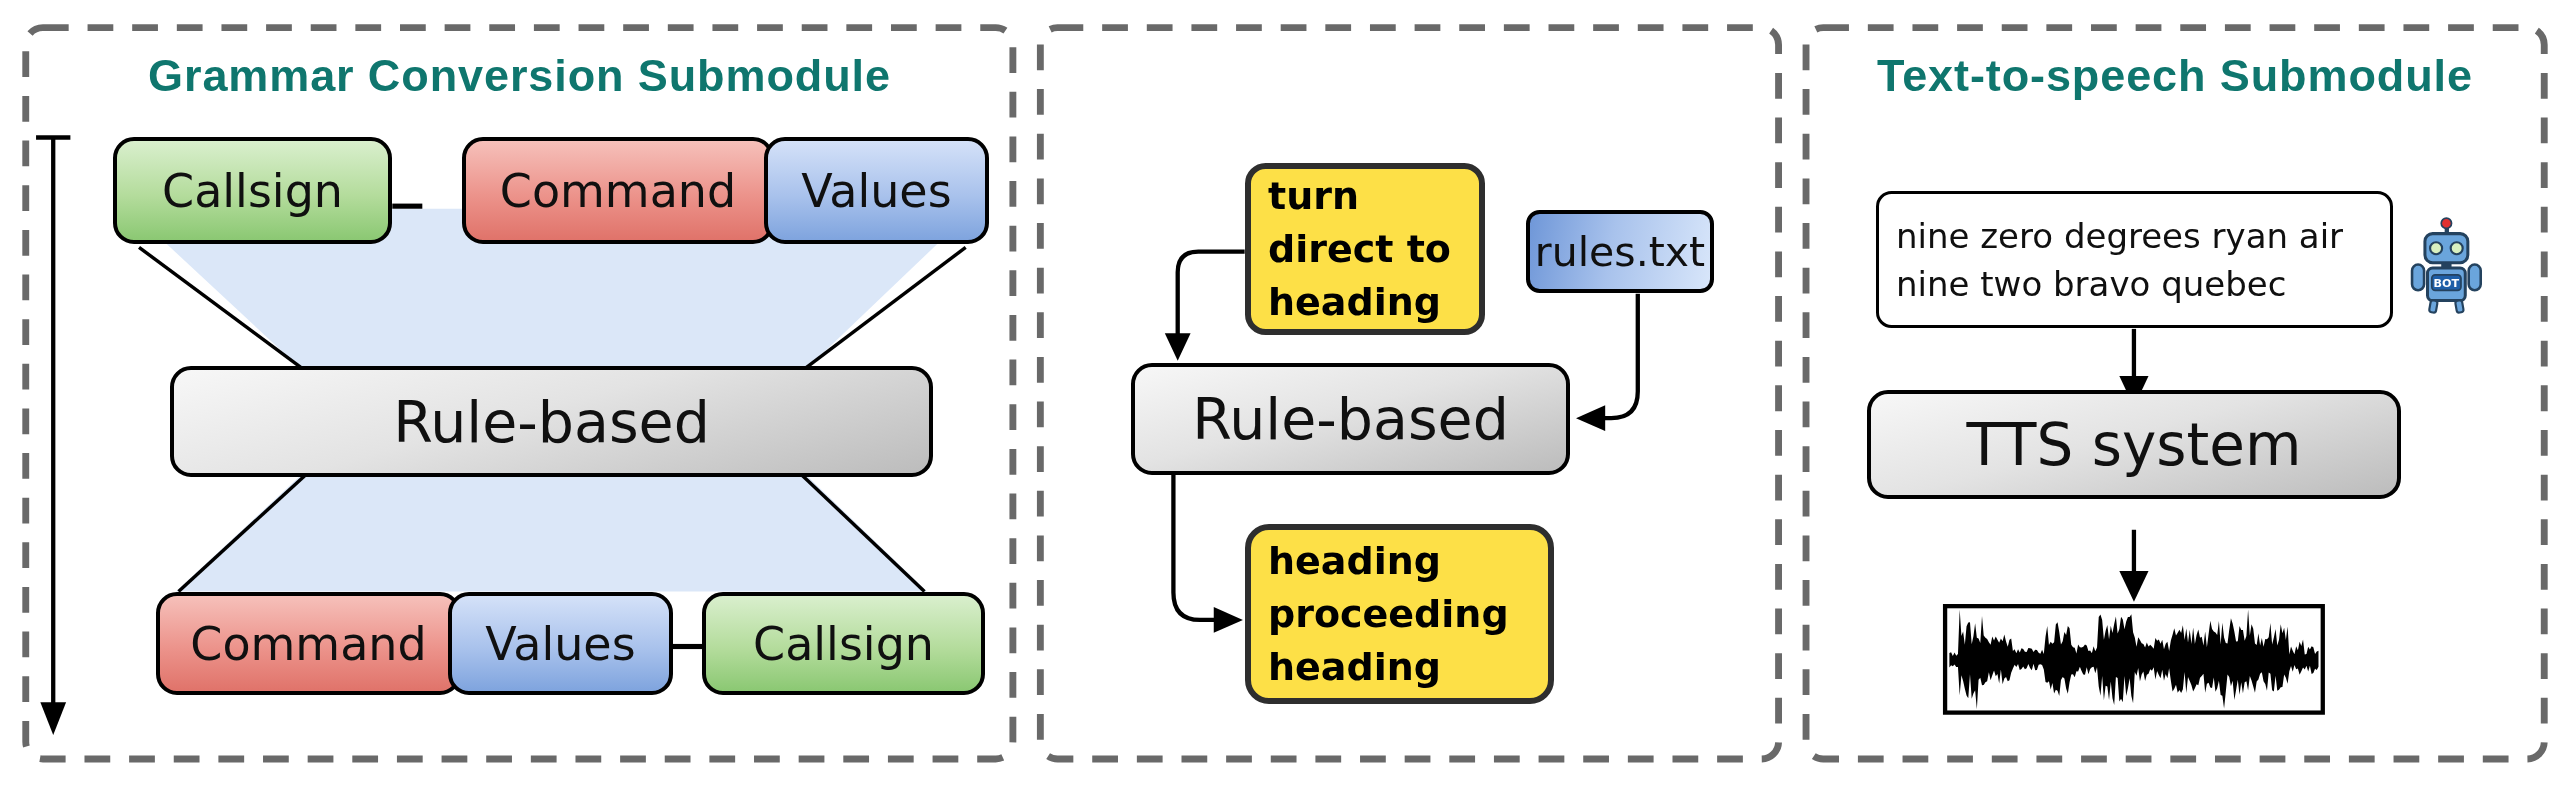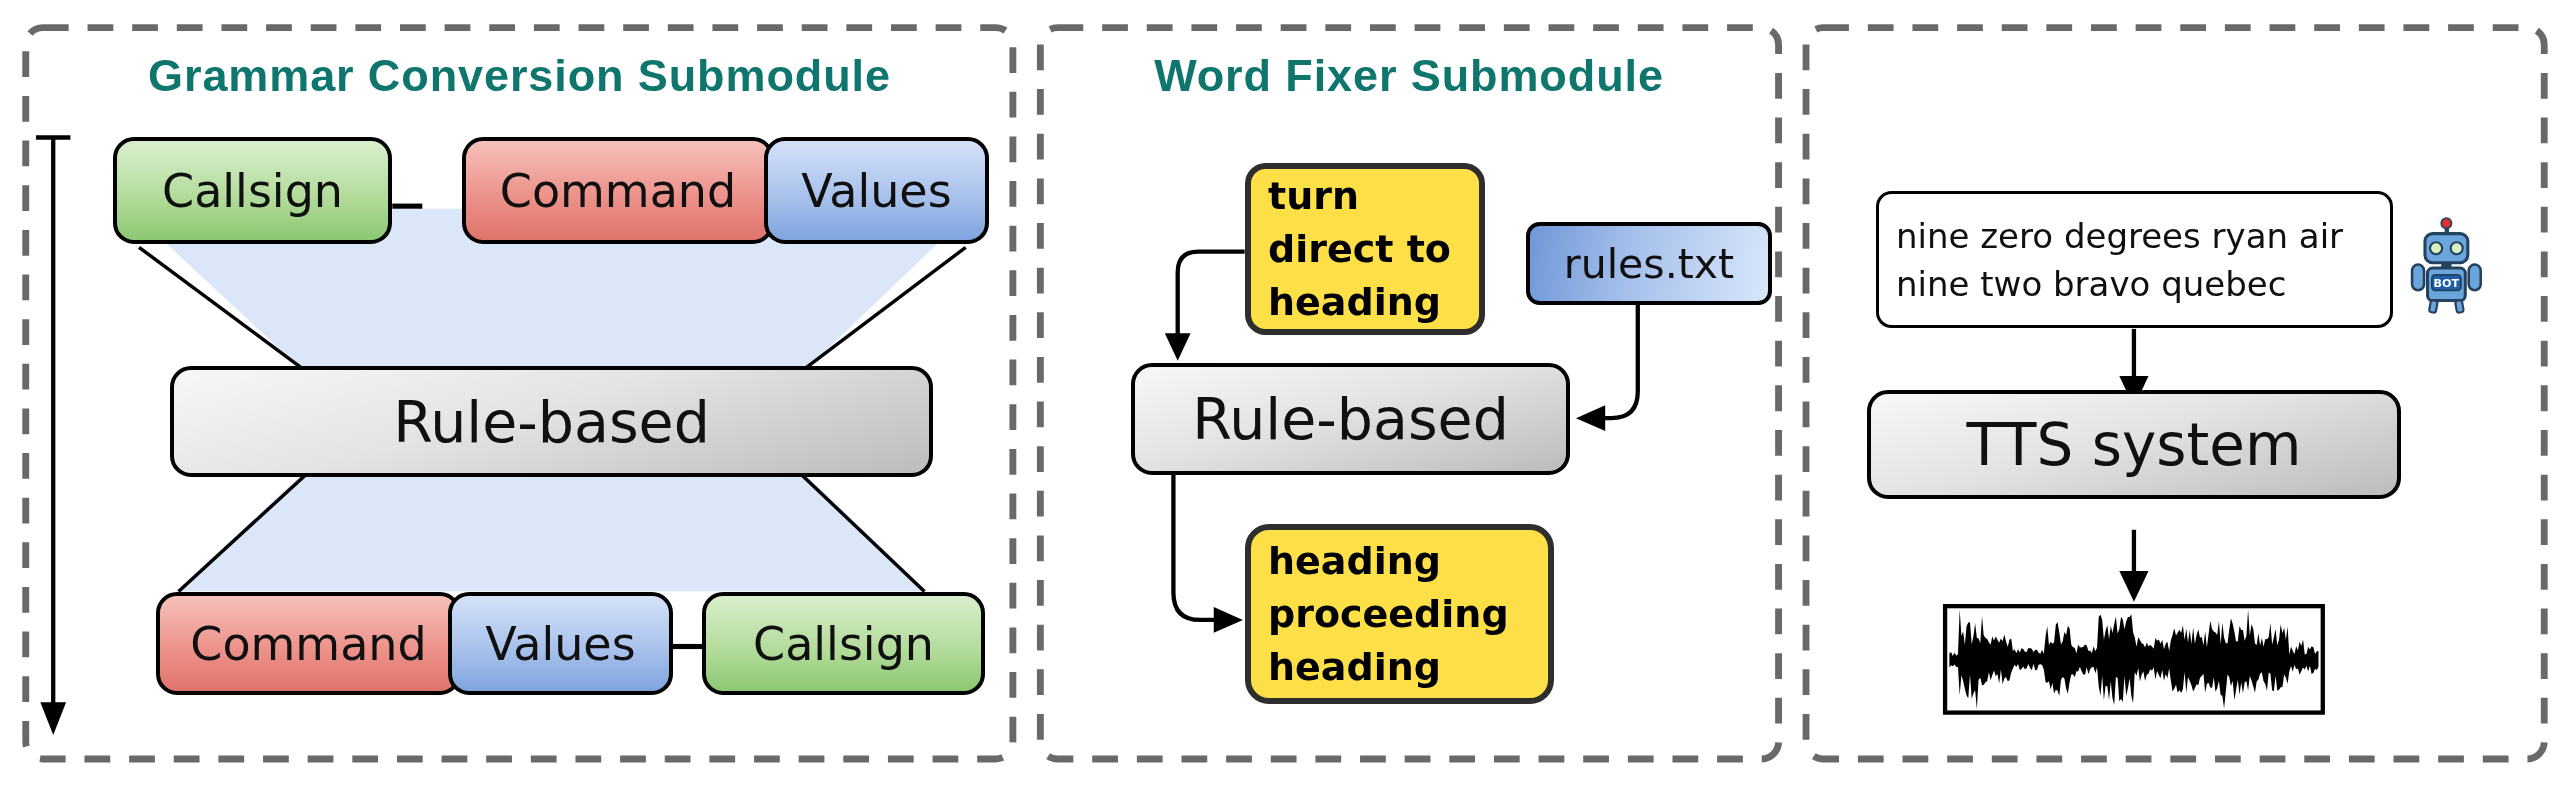--- a/index.html
+++ b/index.html
@@ -114,39 +114,39 @@
       <g transform="translate(64,98) rotate(-10)">
           <rect x="-4" y="0" width="8" height="14" rx="3" fill="#6aa5dc" stroke="#24425e" stroke-width="2.5"></rect>
         </g>
     </g>
 
     <rect x="2266" y="706" width="440" height="124" fill="#ffffff" stroke="#000" stroke-width="5"></rect>
     <polygon id="waveform-shape" points="2271.0,760.7 2273.0,759.6 2275.0,764.2 2277.0,759.9 2279.0,763.8 2281.0,761.6 2283.0,710.0 2285.0,740.7 2287.0,735.4 2289.0,751.1 2291.0,729.3 2293.0,725.1 2295.0,724.8 2297.0,750.4 2299.0,741.0 2301.0,726.0 2303.0,742.8 2305.0,743.7 2307.0,749.0 2309.0,717.4 2311.0,740.1 2313.0,742.7 2315.0,744.2 2317.0,748.0 2319.0,751.1 2321.0,741.4 2323.0,746.1 2325.0,741.3 2327.0,745.0 2329.0,748.6 2331.0,743.7 2333.0,747.0 2335.0,739.0 2337.0,747.3 2339.0,753.2 2341.0,745.1 2343.0,743.7 2345.0,758.1 2347.0,756.1 2349.0,760.9 2351.0,756.1 2353.0,760.0 2355.0,755.1 2357.0,756.0 2359.0,759.2 2361.0,759.4 2363.0,754.8 2365.0,755.0 2367.0,755.6 2369.0,759.5 2371.0,756.9 2373.0,757.1 2375.0,760.3 2377.0,761.4 2379.0,756.9 2381.0,761.8 2383.0,741.7 2385.0,729.0 2387.0,751.3 2389.0,747.5 2391.0,749.9 2393.0,747.9 2395.0,727.5 2397.0,724.8 2399.0,736.0 2401.0,750.7 2403.0,747.0 2405.0,736.2 2407.0,739.6 2409.0,729.1 2411.0,731.6 2413.0,751.1 2415.0,754.0 2417.0,754.5 2419.0,761.2 2421.0,750.8 2423.0,753.8 2425.0,754.3 2427.0,753.2 2429.0,750.8 2431.0,751.7 2433.0,758.2 2435.0,757.7 2437.0,761.0 2439.0,752.7 2441.0,758.4 2443.0,754.1 2445.0,718.7 2447.0,715.7 2449.0,722.2 2451.0,745.1 2453.0,734.6 2455.0,728.0 2457.0,744.6 2459.0,728.8 2461.0,737.4 2463.0,726.8 2465.0,718.0 2467.0,737.8 2469.0,732.6 2471.0,718.2 2473.0,721.6 2475.0,733.0 2477.0,723.9 2479.0,718.7 2481.0,718.5 2483.0,715.4 2485.0,736.3 2487.0,742.6 2489.0,753.2 2491.0,742.1 2493.0,745.4 2495.0,749.3 2497.0,750.1 2499.0,754.1 2501.0,748.4 2503.0,752.9 2505.0,751.0 2507.0,752.9 2509.0,755.7 2511.0,743.1 2513.0,746.2 2515.0,744.9 2517.0,749.9 2519.0,745.0 2521.0,756.2 2523.0,749.7 2525.0,747.4 2527.0,758.3 2529.0,746.1 2531.0,739.3 2533.0,731.6 2535.0,740.3 2537.0,737.1 2539.0,733.4 2541.0,737.4 2543.0,728.2 2545.0,745.5 2547.0,731.9 2549.0,748.3 2551.0,733.6 2553.0,750.2 2555.0,731.0 2557.0,750.1 2559.0,739.6 2561.0,733.2 2563.0,742.7 2565.0,741.6 2567.0,751.9 2569.0,735.4 2571.0,753.9 2573.0,738.5 2575.0,723.0 2577.0,732.7 2579.0,735.4 2581.0,736.7 2583.0,739.7 2585.0,723.4 2587.0,750.6 2589.0,725.3 2591.0,742.4 2593.0,748.8 2595.0,749.4 2597.0,733.8 2599.0,720.2 2601.0,726.2 2603.0,735.9 2605.0,747.2 2607.0,746.9 2609.0,729.0 2611.0,733.9 2613.0,733.9 2615.0,746.2 2617.0,740.7 2619.0,710.0 2621.0,740.1 2623.0,727.0 2625.0,732.2 2627.0,749.5 2629.0,751.3 2631.0,737.7 2633.0,751.8 2635.0,743.0 2637.0,753.2 2639.0,744.2 2641.0,744.5 2643.0,742.2 2645.0,725.7 2647.0,750.7 2649.0,742.5 2651.0,732.6 2653.0,751.8 2655.0,745.2 2657.0,727.1 2659.0,737.7 2661.0,731.1 2663.0,745.5 2665.0,729.8 2667.0,762.3 2669.0,752.9 2671.0,757.9 2673.0,762.1 2675.0,752.8 2677.0,757.3 2679.0,747.4 2681.0,752.3 2683.0,744.8 2685.0,762.2 2687.0,761.6 2689.0,753.2 2691.0,756.6 2693.0,752.6 2695.0,753.8 2697.0,761.7 2699.0,758.8 2701.0,758.0 2701.0,776.5 2699.0,780.5 2697.0,779.0 2695.0,783.9 2693.0,785.0 2691.0,775.5 2689.0,782.0 2687.0,775.3 2685.0,779.9 2683.0,777.5 2681.0,781.8 2679.0,785.8 2677.0,778.5 2675.0,779.4 2673.0,774.6 2671.0,782.5 2669.0,775.8 2667.0,781.9 2665.0,796.5 2663.0,789.3 2661.0,785.6 2659.0,800.3 2657.0,800.4 2655.0,803.5 2653.0,804.6 2651.0,787.0 2649.0,805.3 2647.0,804.1 2645.0,784.6 2643.0,783.3 2641.0,804.6 2639.0,796.7 2637.0,793.4 2635.0,782.9 2633.0,784.6 2631.0,791.5 2629.0,793.9 2627.0,806.8 2625.0,799.5 2623.0,792.5 2621.0,787.5 2619.0,804.3 2617.0,793.4 2615.0,794.6 2613.0,807.4 2611.0,794.7 2609.0,809.2 2607.0,791.8 2605.0,803.7 2603.0,815.4 2601.0,792.8 2599.0,799.3 2597.0,788.5 2595.0,785.7 2593.0,806.0 2591.0,825.2 2589.0,810.3 2587.0,809.5 2585.0,793.0 2583.0,801.7 2581.0,805.8 2579.0,789.2 2577.0,801.2 2575.0,800.8 2573.0,795.1 2571.0,796.4 2569.0,807.0 2567.0,784.6 2565.0,787.5 2563.0,789.4 2561.0,798.1 2559.0,796.9 2557.0,801.6 2555.0,805.3 2553.0,798.2 2551.0,793.2 2549.0,788.6 2547.0,807.1 2545.0,782.7 2543.0,802.8 2541.0,807.1 2539.0,803.8 2537.0,806.8 2535.0,797.5 2533.0,802.1 2531.0,805.4 2529.0,792.8 2527.0,778.4 2525.0,790.1 2523.0,784.9 2521.0,792.8 2519.0,780.2 2517.0,789.9 2515.0,786.3 2513.0,781.5 2511.0,791.3 2509.0,777.1 2507.0,781.1 2505.0,779.6 2503.0,784.8 2501.0,786.0 2499.0,793.1 2497.0,782.0 2495.0,785.6 2493.0,793.9 2491.0,778.0 2489.0,787.2 2487.0,782.8 2485.0,819.0 2483.0,810.6 2481.0,789.9 2479.0,801.5 2477.0,810.7 2475.0,787.3 2473.0,818.0 2471.0,813.9 2469.0,817.2 2467.0,789.6 2465.0,788.6 2463.0,821.1 2461.0,813.2 2459.0,793.7 2457.0,815.3 2455.0,799.5 2453.0,798.8 2451.0,815.7 2449.0,787.5 2447.0,810.5 2445.0,799.7 2443.0,777.3 2441.0,784.2 2439.0,776.6 2437.0,777.3 2435.0,779.1 2433.0,785.2 2431.0,777.2 2429.0,785.8 2427.0,785.5 2425.0,781.6 2423.0,776.7 2421.0,782.0 2419.0,781.7 2417.0,788.7 2415.0,785.4 2413.0,785.7 2411.0,794.7 2409.0,808.0 2407.0,801.9 2405.0,790.2 2403.0,788.4 2401.0,792.0 2399.0,810.8 2397.0,804.6 2395.0,803.4 2393.0,807.8 2391.0,795.4 2389.0,803.1 2387.0,793.5 2385.0,795.1 2383.0,794.3 2381.0,779.7 2379.0,774.5 2377.0,773.6 2375.0,774.4 2373.0,780.4 2371.0,780.6 2369.0,773.2 2367.0,780.8 2365.0,778.1 2363.0,773.4 2361.0,778.4 2359.0,779.5 2357.0,776.3 2355.0,779.3 2353.0,780.3 2351.0,773.4 2349.0,777.0 2347.0,774.4 2345.0,778.7 2343.0,783.5 2341.0,792.2 2339.0,793.5 2337.0,788.6 2335.0,790.4 2333.0,797.0 2331.0,779.8 2329.0,796.1 2327.0,785.1 2325.0,787.6 2323.0,780.9 2321.0,786.6 2319.0,792.2 2317.0,783.1 2315.0,793.4 2313.0,794.7 2311.0,797.8 2309.0,798.0 2307.0,789.4 2305.0,791.7 2303.0,826.0 2301.0,804.1 2299.0,807.7 2297.0,814.0 2295.0,785.3 2293.0,813.4 2291.0,810.2 2289.0,802.1 2287.0,793.3 2285.0,786.5 2283.0,809.9 2281.0,777.0 2279.0,777.0 2277.0,773.9 2275.0,776.1 2273.0,774.9 2271.0,777.4" fill="#000"></polygon>
   </svg>
 
   <div class="panel-title" style="left:26px;top:50px;width:987px;">Grammar Conversion Submodule</div>
-  <div class="panel-title" style="left:1040px;top:50px;width:738px;">Word Fixer Submodule</div>
+  <div class="panel-title" style="left:1806px;top:50px;width:738px;">Text-to-speech Submodule</div>
 
   <div class="box green" style="left:113px;top:137px;width:279px;height:107px;">Callsign</div>
   <div class="box red" style="left:422px;top:137px;width:312px;height:107px;">Command</div>
   <div class="box blue" style="left:764px;top:137px;width:225px;height:107px;">Values</div>
 
   <div class="box gray rulebased" style="left:170px;top:366px;width:763px;height:111px;">Rule-based</div>
 
   <div class="box red" style="left:116px;top:592px;width:305px;height:103px;">Command</div>
   <div class="box blue" style="left:448px;top:592px;width:225px;height:103px;">Values</div>
   <div class="box green" style="left:702px;top:592px;width:283px;height:103px;">Callsign</div>
 
   <div class="outline-box" style="left:1245px;top:163px;width:240px;height:172px;">
     <span>turn</span>
     <span>direct to</span>
     <span>heading</span>
   </div>
 
-  <div class="rules-box" style="left:1526px;top:222px;width:246px;height:83px;">rules.txt</div>
+  <div class="rules-box" style="left:1526px;top:210px;width:188px;height:83px;">rules.txt</div>
 
   <div class="box gray rulebased" style="left:1131px;top:363px;width:439px;height:112px;">Rule-based</div>
 
   <div class="outline-box" style="left:1245px;top:524px;width:309px;height:180px;border-radius:24px;">
     <span>heading</span>
     <span>proceeding</span>
     <span>heading</span>
   </div>
 
   <div class="speech-box" style="left:1876px;top:191px;width:517px;height:137px;">

